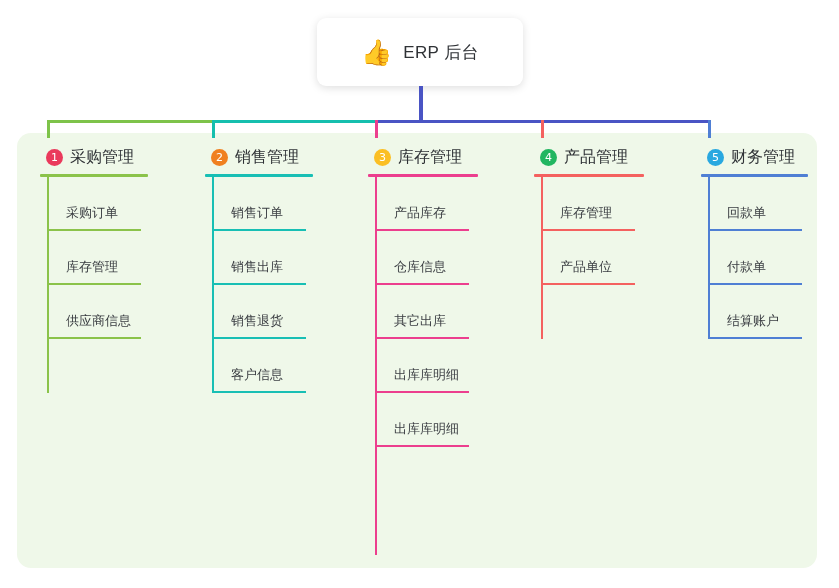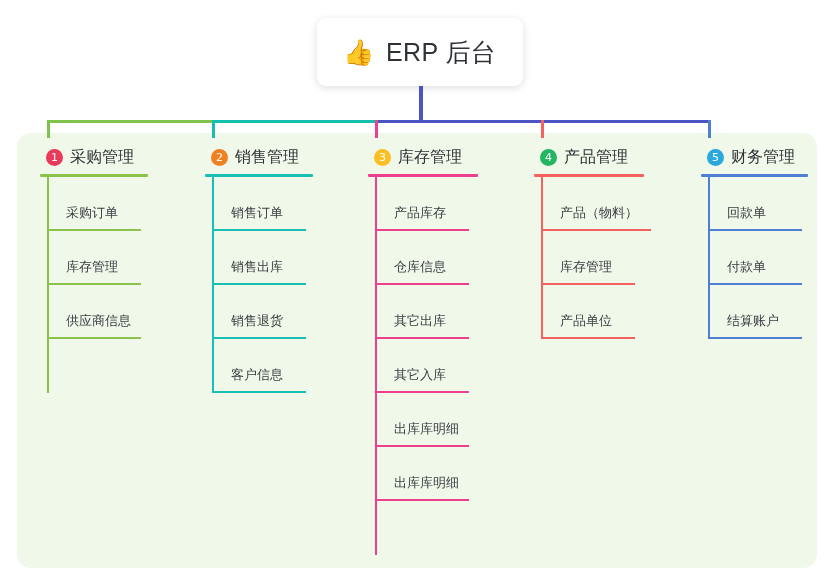--- a/index.html
+++ b/index.html
@@ -38,21 +38,21 @@
     justify-content: center;
     gap: 11px;
     box-sizing: border-box;
   }
   .root-emoji {
     font-size: 25px;
     line-height: 1;
     display: inline-block;
   }
   .root-title {
-    font-size: 25px;
+    font-size: 17px;
     color: #2f3236;
     letter-spacing: 0.4px;
     white-space: nowrap;
   }
 
   
   .panel {
     position: absolute;
     left: 17px;
     top: 133px;
@@ -218,46 +218,38 @@
           </div>
           <div class="item">
             <span class="item-label">仓库信息</span>
             <div class="item-rule" style="background: rgb(236, 63, 142); width: 94px;"></div>
           </div>
           <div class="item">
             <span class="item-label">其它出库</span>
             <div class="item-rule" style="background: rgb(236, 63, 142); width: 94px;"></div>
           </div>
           <div class="item">
-            <span class="item-label">其它入库</span>
-            <div class="item-rule" style="background: rgb(236, 63, 142); width: 94px;"></div>
-          </div>
-          <div class="item">
             <span class="item-label">出库库明细</span>
             <div class="item-rule" style="background: rgb(236, 63, 142); width: 94px;"></div>
           </div>
           <div class="item">
             <span class="item-label">出库库明细</span>
             <div class="item-rule" style="background: rgb(236, 63, 142); width: 94px;"></div>
           </div>
         </div>
       </div>
       <div class="col" style="left: 534px;">
         <div class="col-head">
           <span class="badge" style="background: rgb(34, 182, 97);">4</span>
           <span class="col-title">产品管理</span>
         </div>
         <div class="head-rule" style="background: rgb(244, 97, 95); width: 110px;"></div>
         <div class="items">
           <div class="spine" style="background: rgb(244, 97, 95); height: 162px;"></div>
           <div class="item">
-            <span class="item-label">产品（物料）</span>
-            <div class="item-rule" style="background: rgb(244, 97, 95); width: 110px;"></div>
-          </div>
-          <div class="item">
             <span class="item-label">库存管理</span>
             <div class="item-rule" style="background: rgb(244, 97, 95); width: 94px;"></div>
           </div>
           <div class="item">
             <span class="item-label">产品单位</span>
             <div class="item-rule" style="background: rgb(244, 97, 95); width: 94px;"></div>
           </div>
         </div>
       </div>
       <div class="col" style="left: 701px;">

